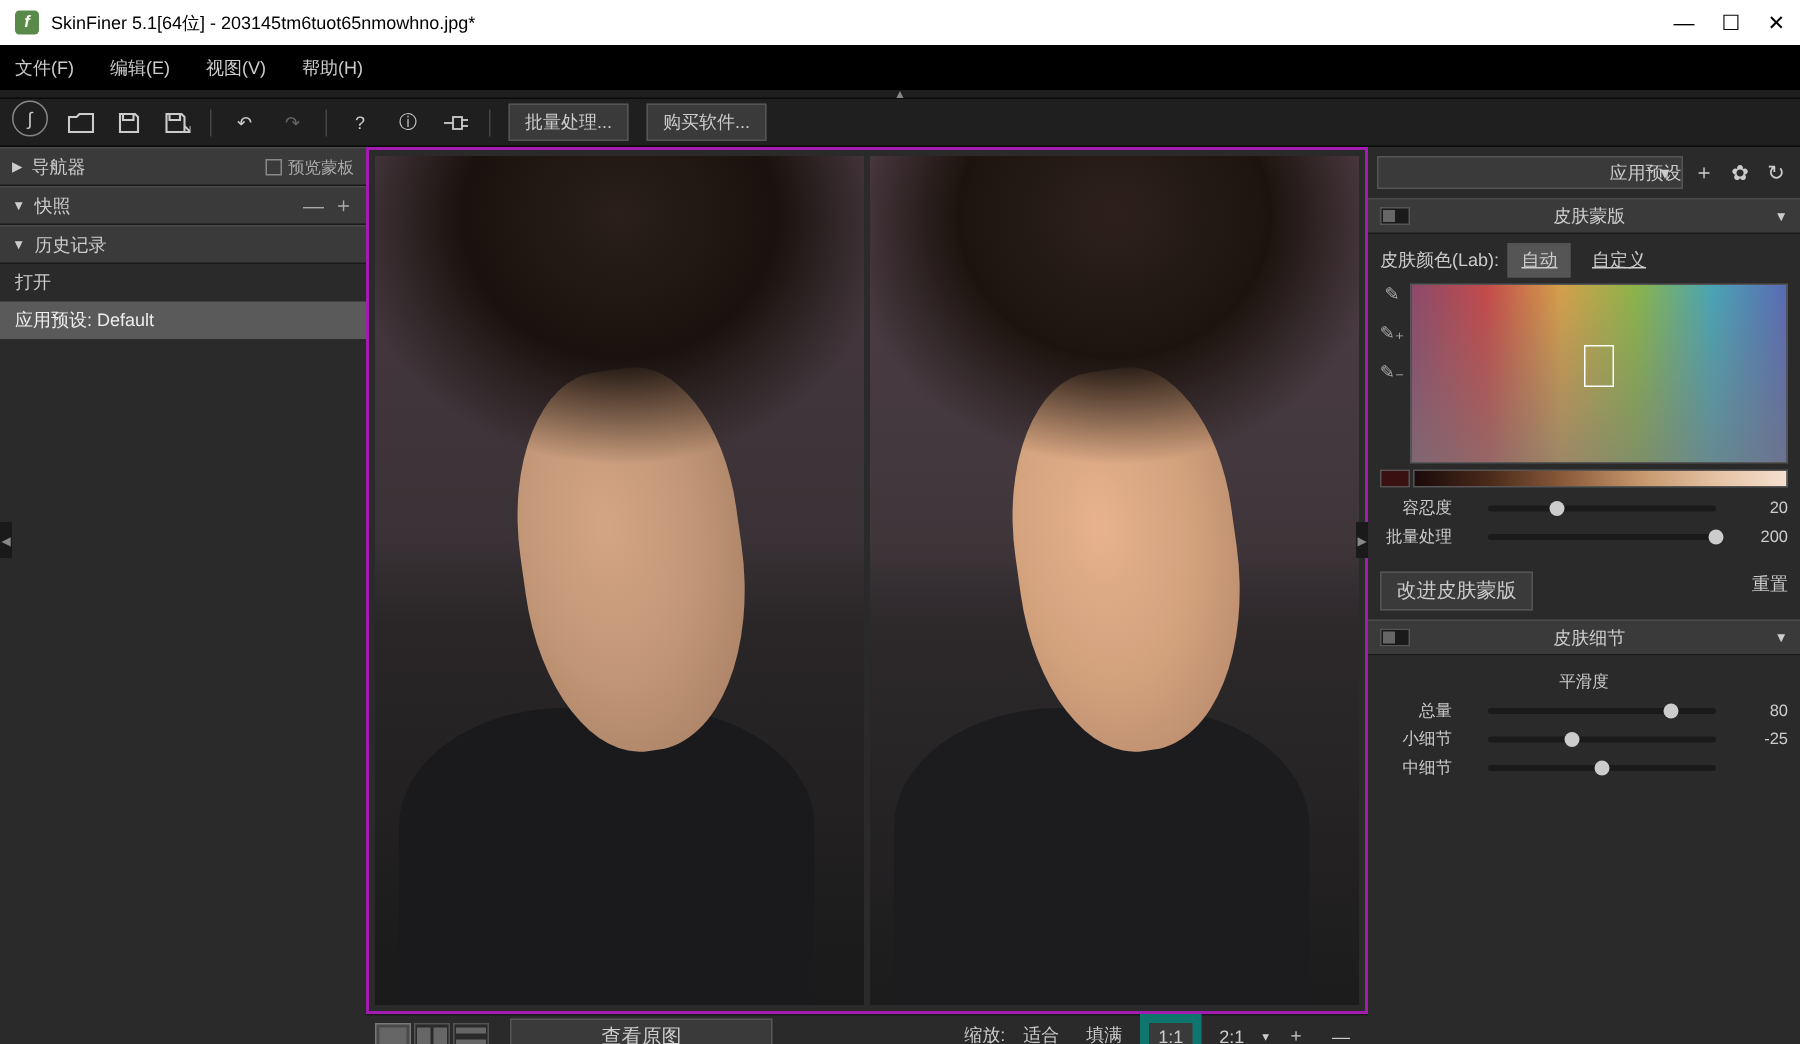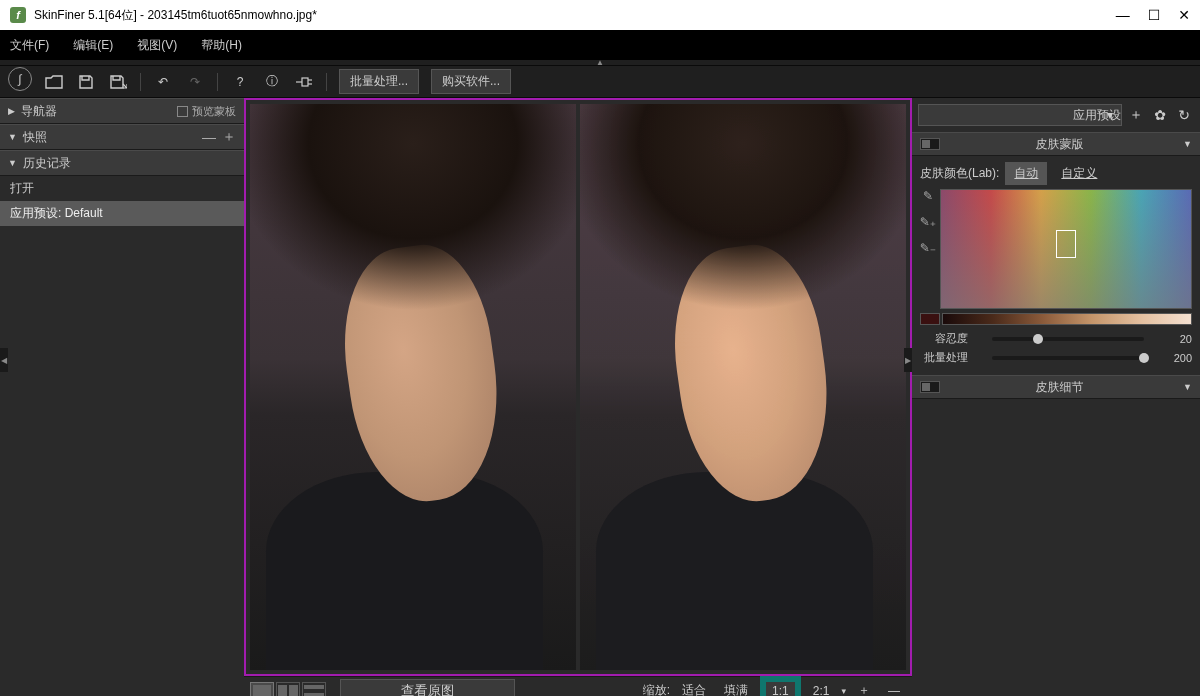--- a/index.html
+++ b/index.html
@@ -270,23 +270,52 @@
             <span class="slider-val">20</span>
           </div>
           <div class="slider-row">
             <span class="slider-label">批量处理</span>
             <div class="slider-track">
                 <div class="slider-thumb" style="left:100%"></div>
               </div>
             <span class="slider-val">200</span>
           </div>
         </div>
+        <div class="btn-row">
+          <button class="flat-btn">改进皮肤蒙版</button>
+          <div class="spacer"></div>
+          <span>重置</span>
+        </div>
 
         <div class="section-hdr">
           <div class="sec-toggle"></div>
           <span>皮肤细节</span>
             <span class="tri" style="margin-left:4px">▼</span>
+        </div>
+        <div class="sec-body">
+          <div class="smooth-title">平滑度</div>
+          <div class="slider-row">
+            <span class="slider-label">总量</span>
+            <div class="slider-track">
+                <div class="slider-thumb" style="left:80%"></div>
+              </div>
+            <span class="slider-val">80</span>
+          </div>
+          <div class="slider-row">
+            <span class="slider-label">小细节</span>
+            <div class="slider-track">
+                <div class="slider-thumb" style="left:37%"></div>
+              </div>
+            <span class="slider-val">-25</span>
+          </div>
+          <div class="slider-row">
+            <span class="slider-label">中细节</span>
+            <div class="slider-track">
+                <div class="slider-thumb" style="left:50%"></div>
+              </div>
+            <span class="slider-val"></span>
+          </div>
         </div>
       </div>
     </div>
   </div>
   <div class="side-handle right" style="right:288px">▶</div>
 </div>
 
 </body></html>

